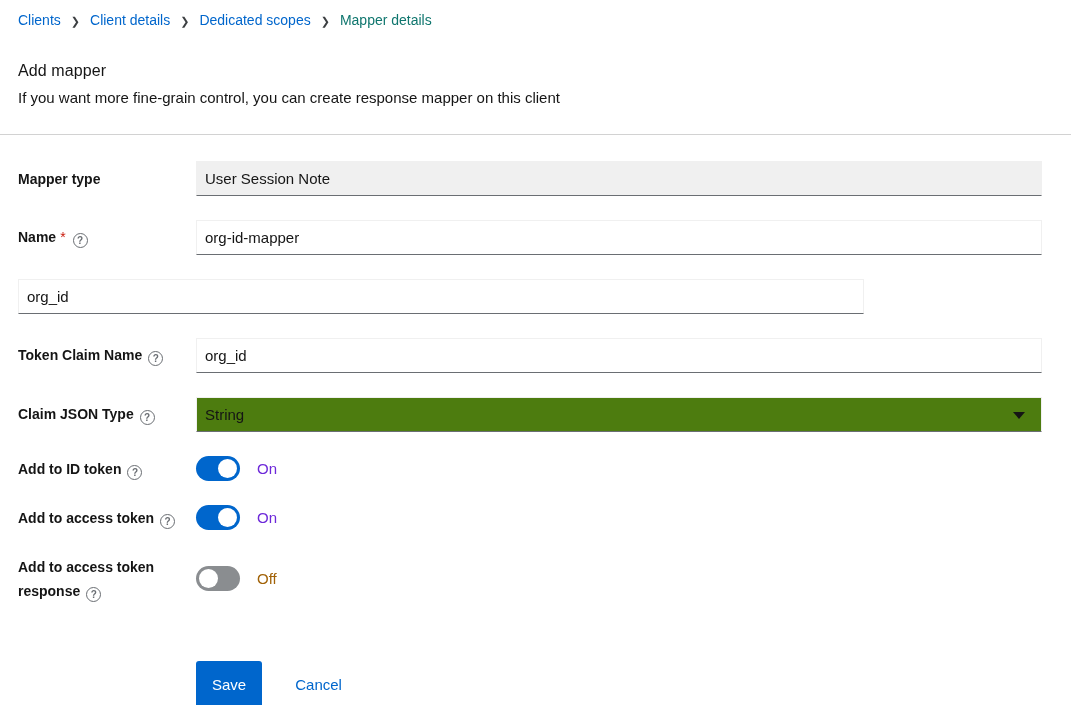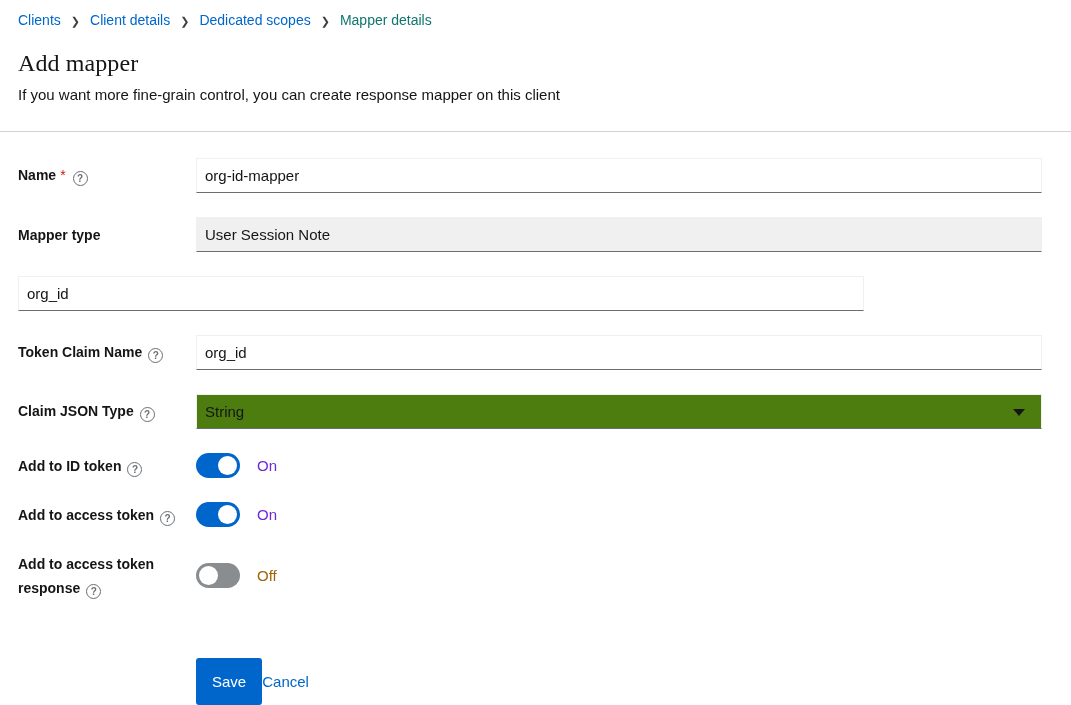--- a/index.html
+++ b/index.html
@@ -9,34 +9,34 @@
     font-family: "Liberation Sans", sans-serif;
     color: #151515;
     overflow: hidden;
   }
   .page-header { padding: 12px 18px 0 18px; }
 
   
   .breadcrumb {
     display: flex; align-items: center;
     font-size: 14px;
-    margin-bottom: 22px;
+    margin-bottom: 34px;
   }
   .crumb { text-decoration: none; }
   .crumb.link { color: #0066cc; cursor: pointer; }
   .crumb.current { color: #0f766e; }
   .crumb-sep {
     color: #3c3f42;
     font-size: 11px;
     margin: 0 10px;
     transform: translateY(1px);
   }
 
   
-  .page-title { font-size: 24px; font-weight: 500; letter-spacing: 0.1px; margin-bottom: 9px; font-family: Liberation Serif, serif; }
+  .page-title { font-size: 16px; font-weight: 500; letter-spacing: 0.1px; margin-bottom: 9px; }
   .page-description { font-size: 15px; color: #151515; padding-bottom: 28px; }
 
   .divider { border-bottom: 1px solid #d2d2d2; width: 100%; }
 
   
   .form { padding: 26px 29px 0 18px; }
   .form-group {
     display: flex;
     align-items: center;
     margin-bottom: 24px;
@@ -156,20 +156,21 @@
     font-family: "Liberation Sans", sans-serif;
     font-size: 15px;
     padding: 8px 16px;
     height: 47px;
     cursor: pointer;
   }
   .link-cancel {
     color: #0066cc;
     font-size: 15px;
     text-decoration: none;
+    margin-left: 33px;
     cursor: pointer;
   }
 </style>
 </head>
 <body>
 
 <div class="page-header">
   <nav class="breadcrumb">
     <a class="crumb link">Clients</a>
     <span class="crumb-sep">❯</span>
@@ -183,33 +184,33 @@
   <h1 class="page-title">Add mapper</h1>
   <p class="page-description">If you want more fine-grain control, you can create response mapper on this client</p>
 </div>
 
 <div class="divider"></div>
 
 <form class="form">
 
   <div class="form-group">
     <div class="form-label">
+      <span>Mapper type</span>
+    </div>
+    <div class="form-field">
+      <input type="text" class="pf-input readonly" readonly="" value="User Session Note" style="">
+    </div>
+  </div>
+
+  <div class="form-group">
+    <div class="form-label">
       <span>Name</span><span class="required-asterisk">*</span><span class="help-icon">?</span>
     </div>
     <div class="form-field">
       <input type="text" class="pf-input" value="org-id-mapper" style="">
-    </div>
-  </div>
-
-  <div class="form-group">
-    <div class="form-label">
-      <span>Mapper type</span>
-    </div>
-    <div class="form-field">
-      <input type="text" class="pf-input readonly" readonly="" value="User Session Note" style="">
     </div>
   </div>
 
   <div class="form-group">
     <div class="form-field">
       <input type="text" class="pf-input" value="org_id" style="">
     </div>
   </div>
 
   <div class="form-group">

